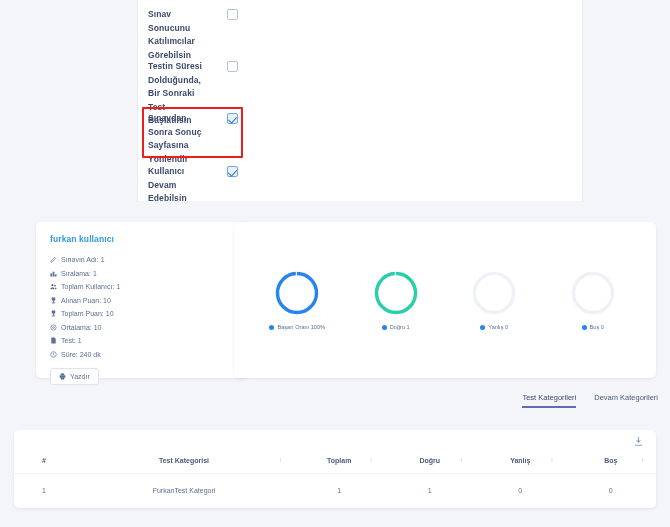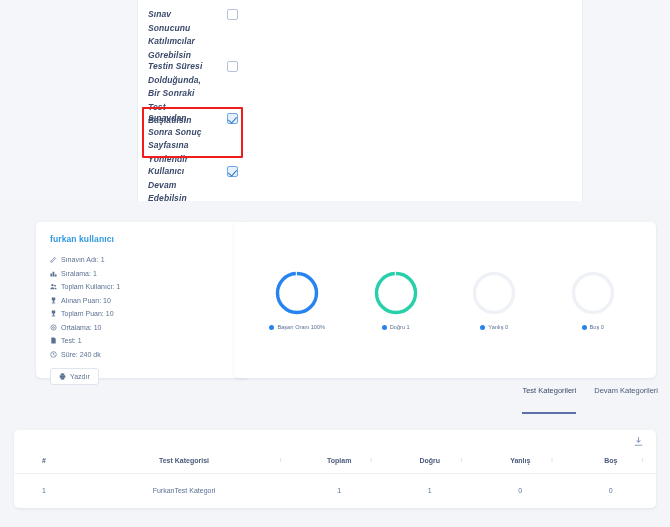--- a/index.html
+++ b/index.html
@@ -27,21 +27,20 @@
     left: 137px; top: 0; width: 446px; height: 201px;
     background: #ffffff;
     border-left: 1px solid #e9ecf2;
     border-right: 1px solid #e9ecf2;
   }
   .opt-row {
     position: absolute;
     display: flex;
     align-items: flex-start;
     gap: 0;
-    font-style: italic;
   }
   .opt-label {
     width: 62px;
     font-size: 8.5px;
     font-weight: bold;
     line-height: 13.5px;
     color: #3b4a6b;
     letter-spacing: 0.1px;
   }
   .cbx {
@@ -171,20 +170,21 @@
     background: #2684f0;
     flex: 0 0 auto;
   }
 
   
   .tabs-row {
     position: absolute;
     left: 0; top: 386px; width: 670px; height: 28px;
     display: flex;
     justify-content: flex-end;
+    align-items: center;
     padding-right: 12px;
     gap: 18px;
   }
   .tab {
     font-size: 7.5px;
     color: #4a5a7a;
     padding-bottom: 6px;
     cursor: pointer;
     position: relative;
   }

